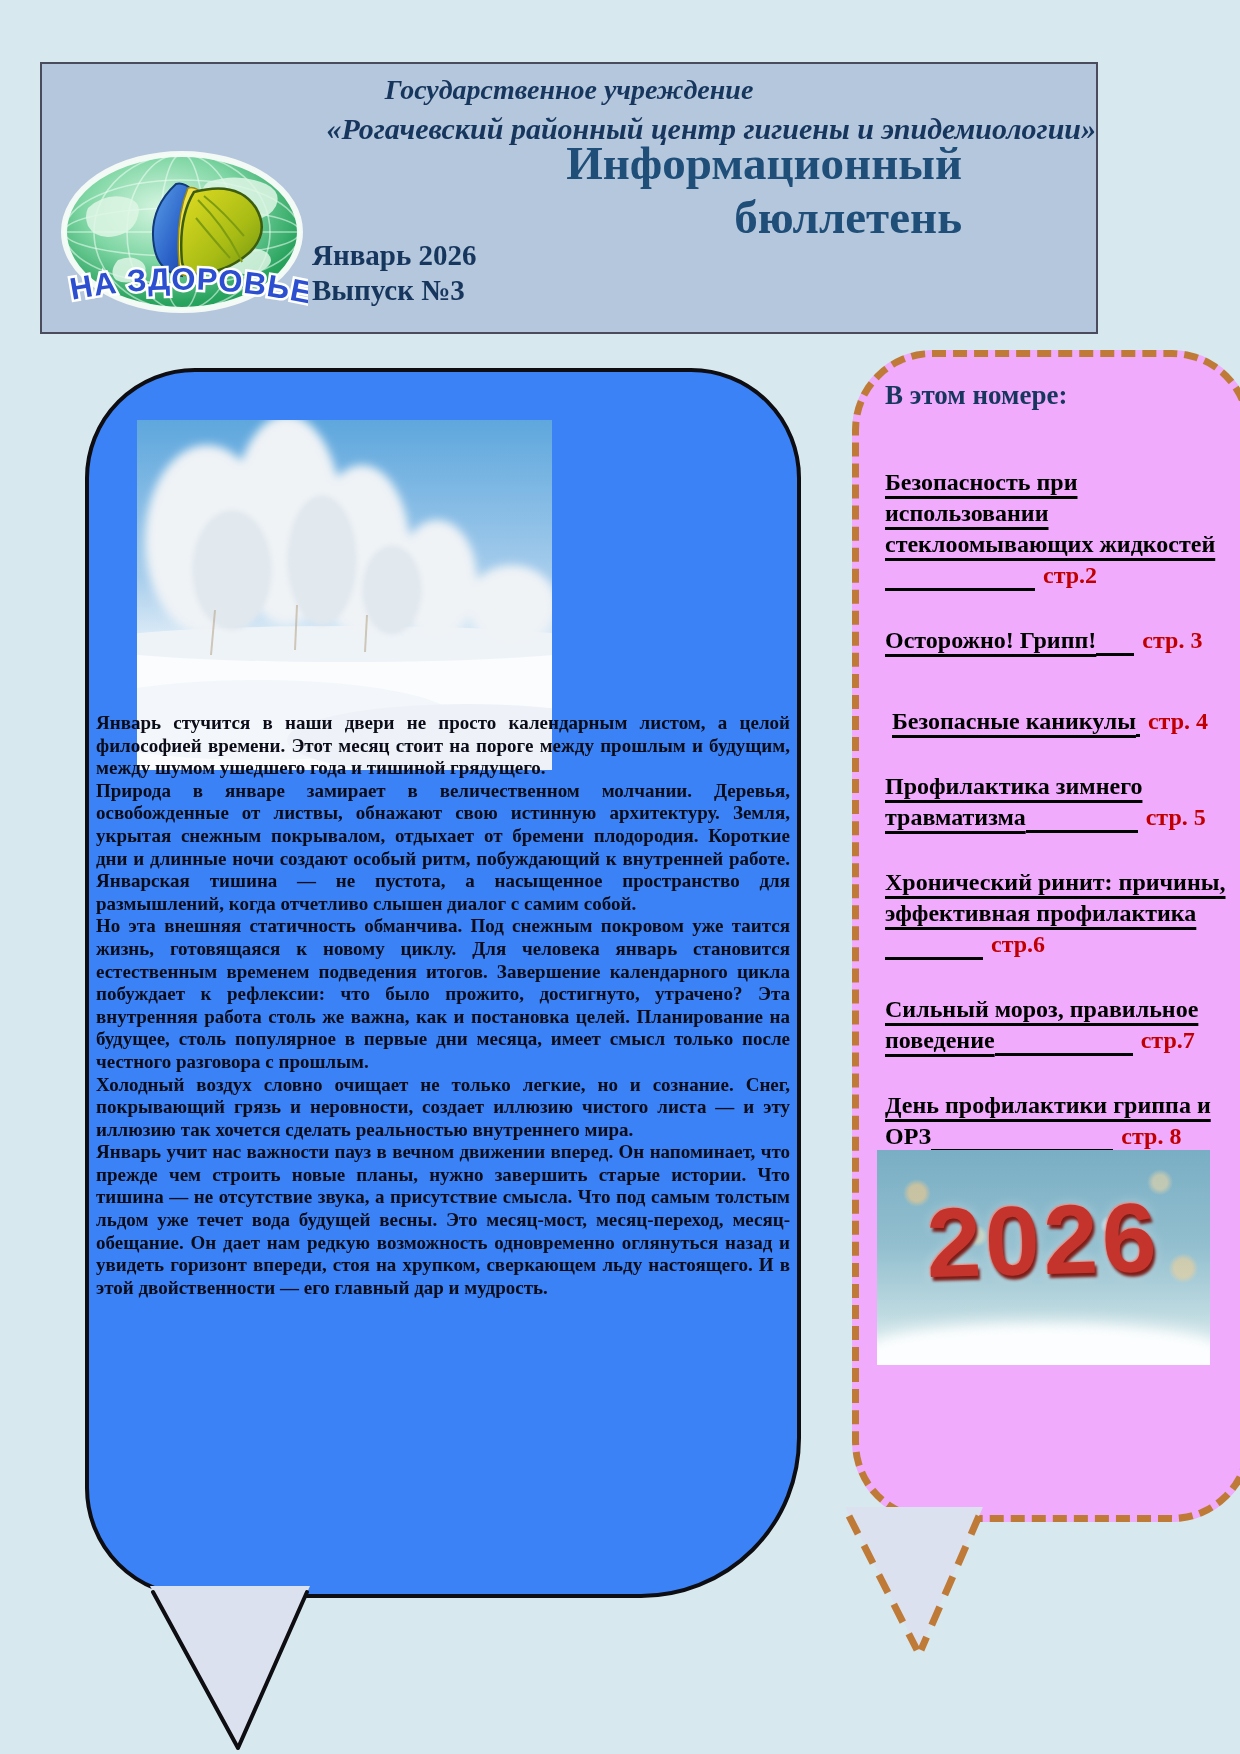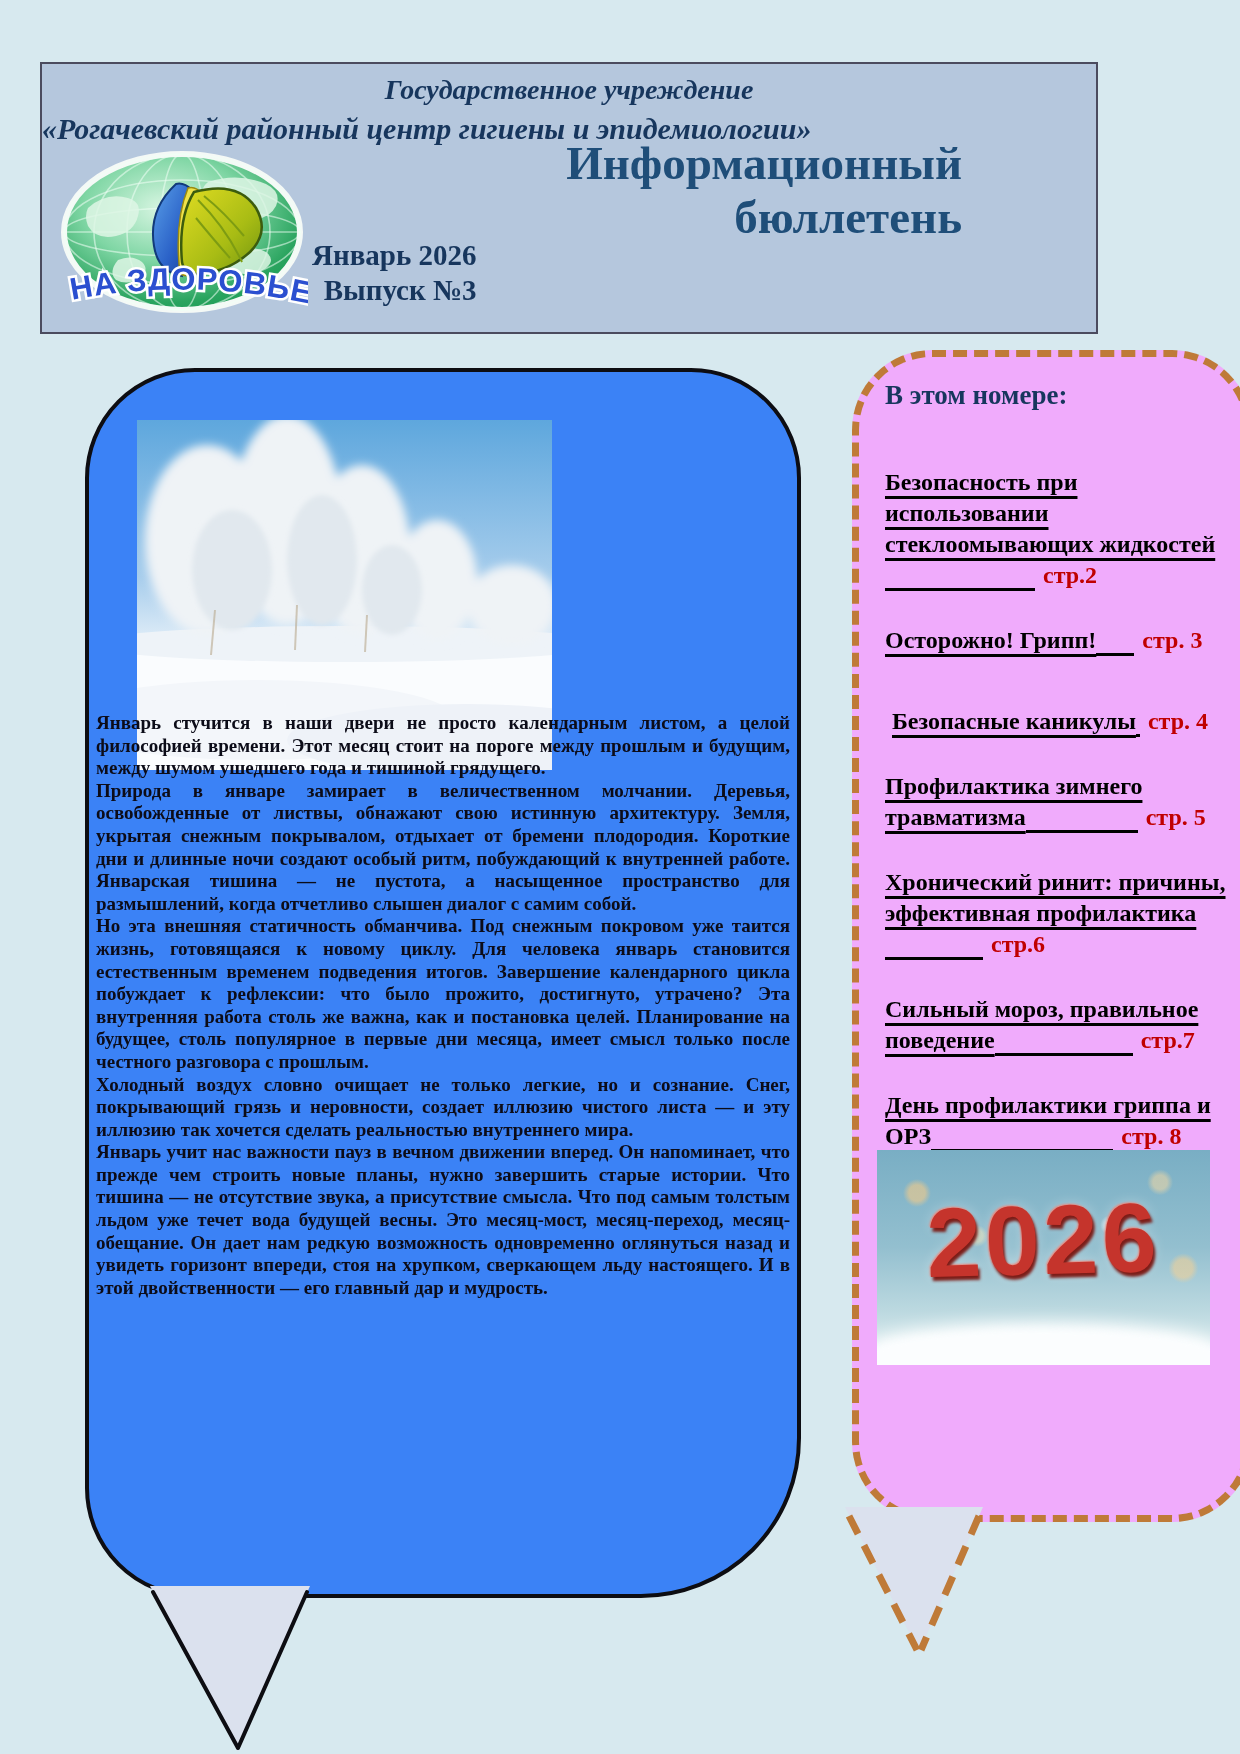--- a/index.html
+++ b/index.html
@@ -11,31 +11,31 @@
   
   .masthead {
     position:absolute; left:40px; top:62px; width:1058px; height:272px;
     background:#b5c7dd; border:2px solid #4b4b5e; box-sizing:border-box;
   }
   .org-line1 {
     margin-top:10px; text-align:center;
     font-style:italic; font-weight:bold; font-size:28px; color:#17365d;
   }
   .org-line2 {
-    margin-top:6px; text-align:left;
+    margin-top:6px; text-align:right;
     font-style:italic; font-weight:bold; font-size:30px; color:#17365d;
   }
   .title-block {
     position:absolute; top:72px; left:400px; width:520px;
     text-align:right; font-weight:bold; font-size:47px; line-height:54px;
     color:#1f4e79;
   }
   .issue-block {
     position:absolute; left:270px; top:174px;
-    font-weight:bold; font-size:29px; line-height:35px; color:#17365d;text-align:right;
+    font-weight:bold; font-size:29px; line-height:35px; color:#17365d;
   }
   .logo { position:absolute; left:58px; top:148px; width:250px; height:172px; }
 
   
   .left-bubble {
     position:absolute; left:85px; top:368px; width:716px; height:1230px;
     background:#3b82f6; border:4px solid #0d0d12;
     border-radius:110px 110px 160px 110px; box-sizing:border-box; z-index:1;
   }
   .winter-photo {

